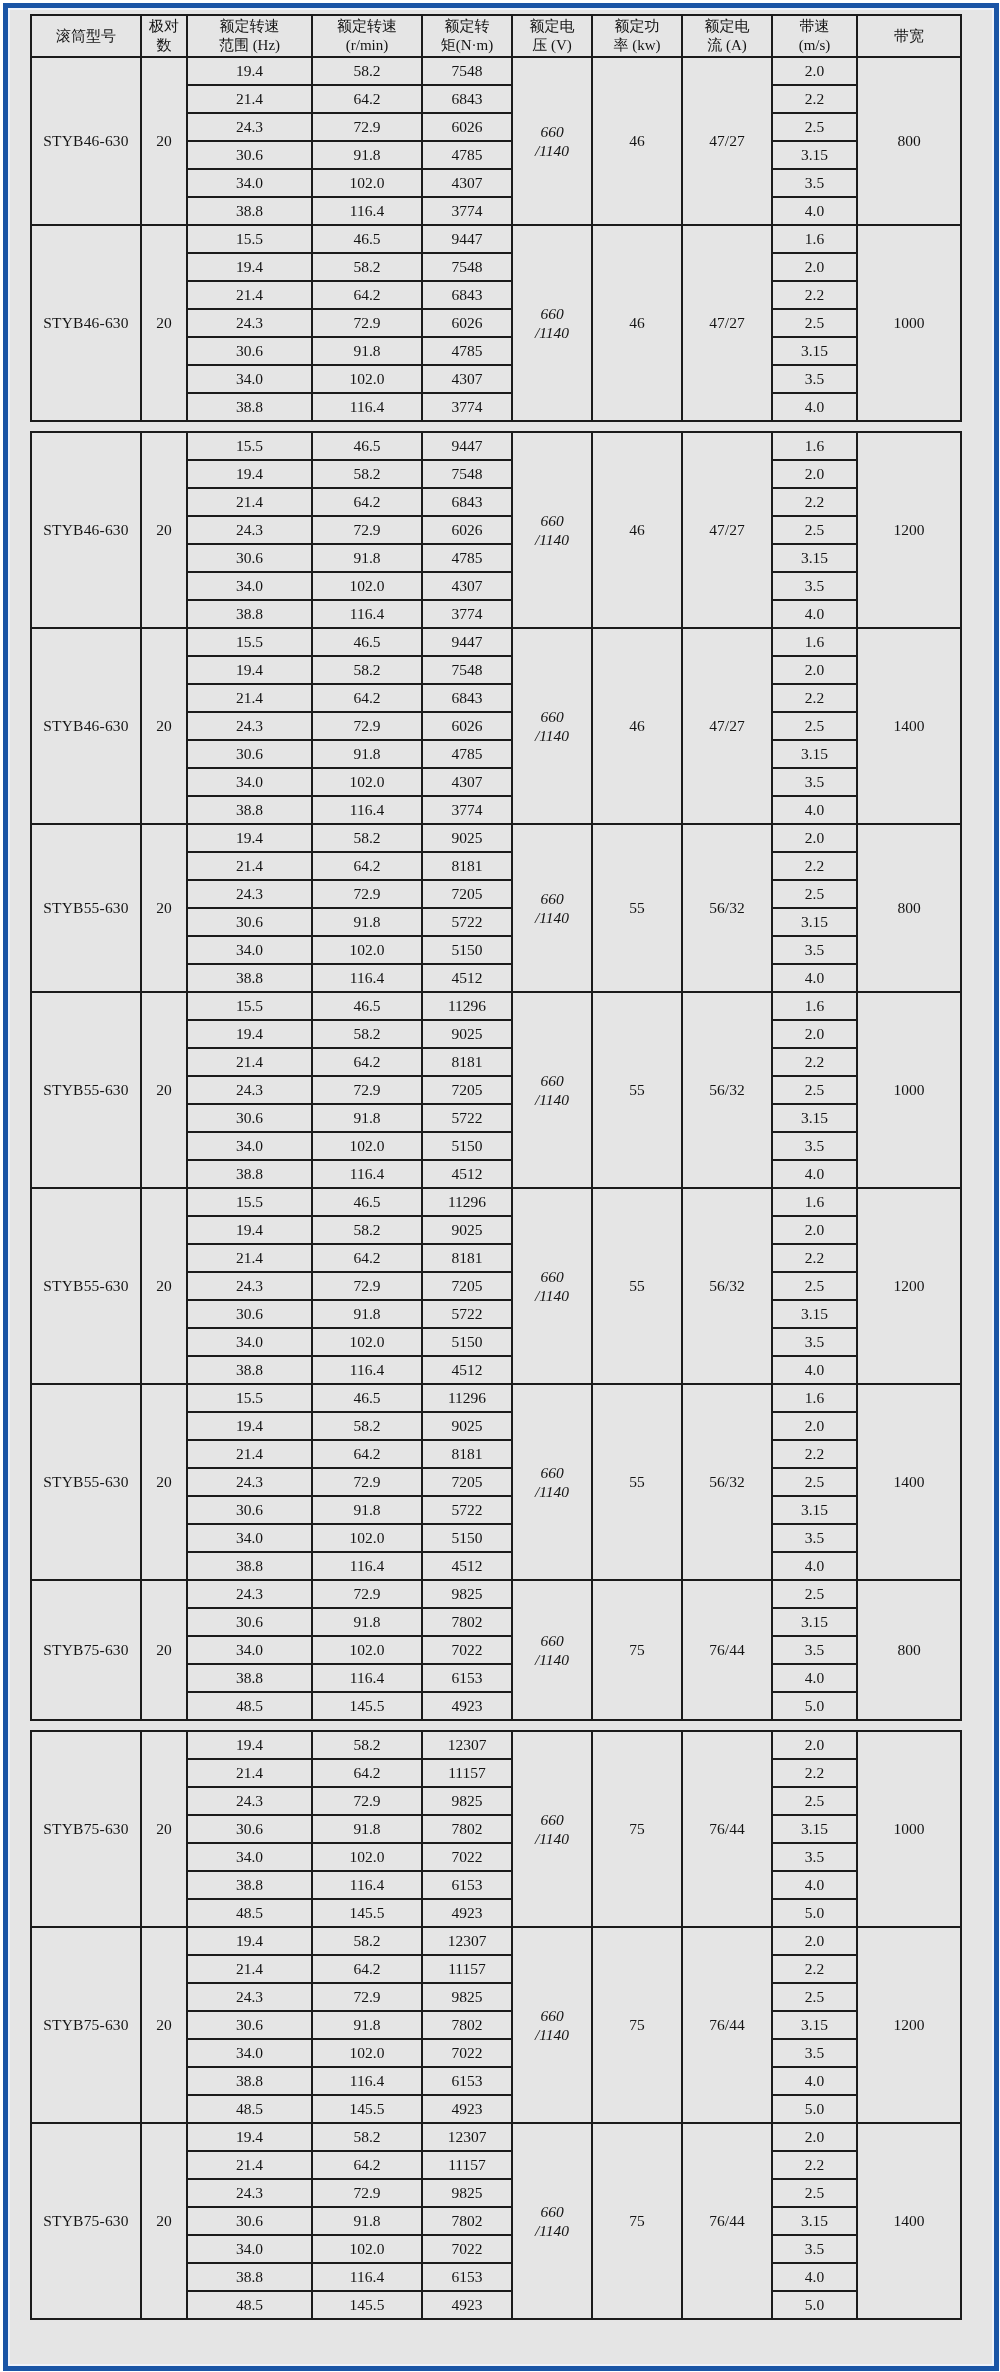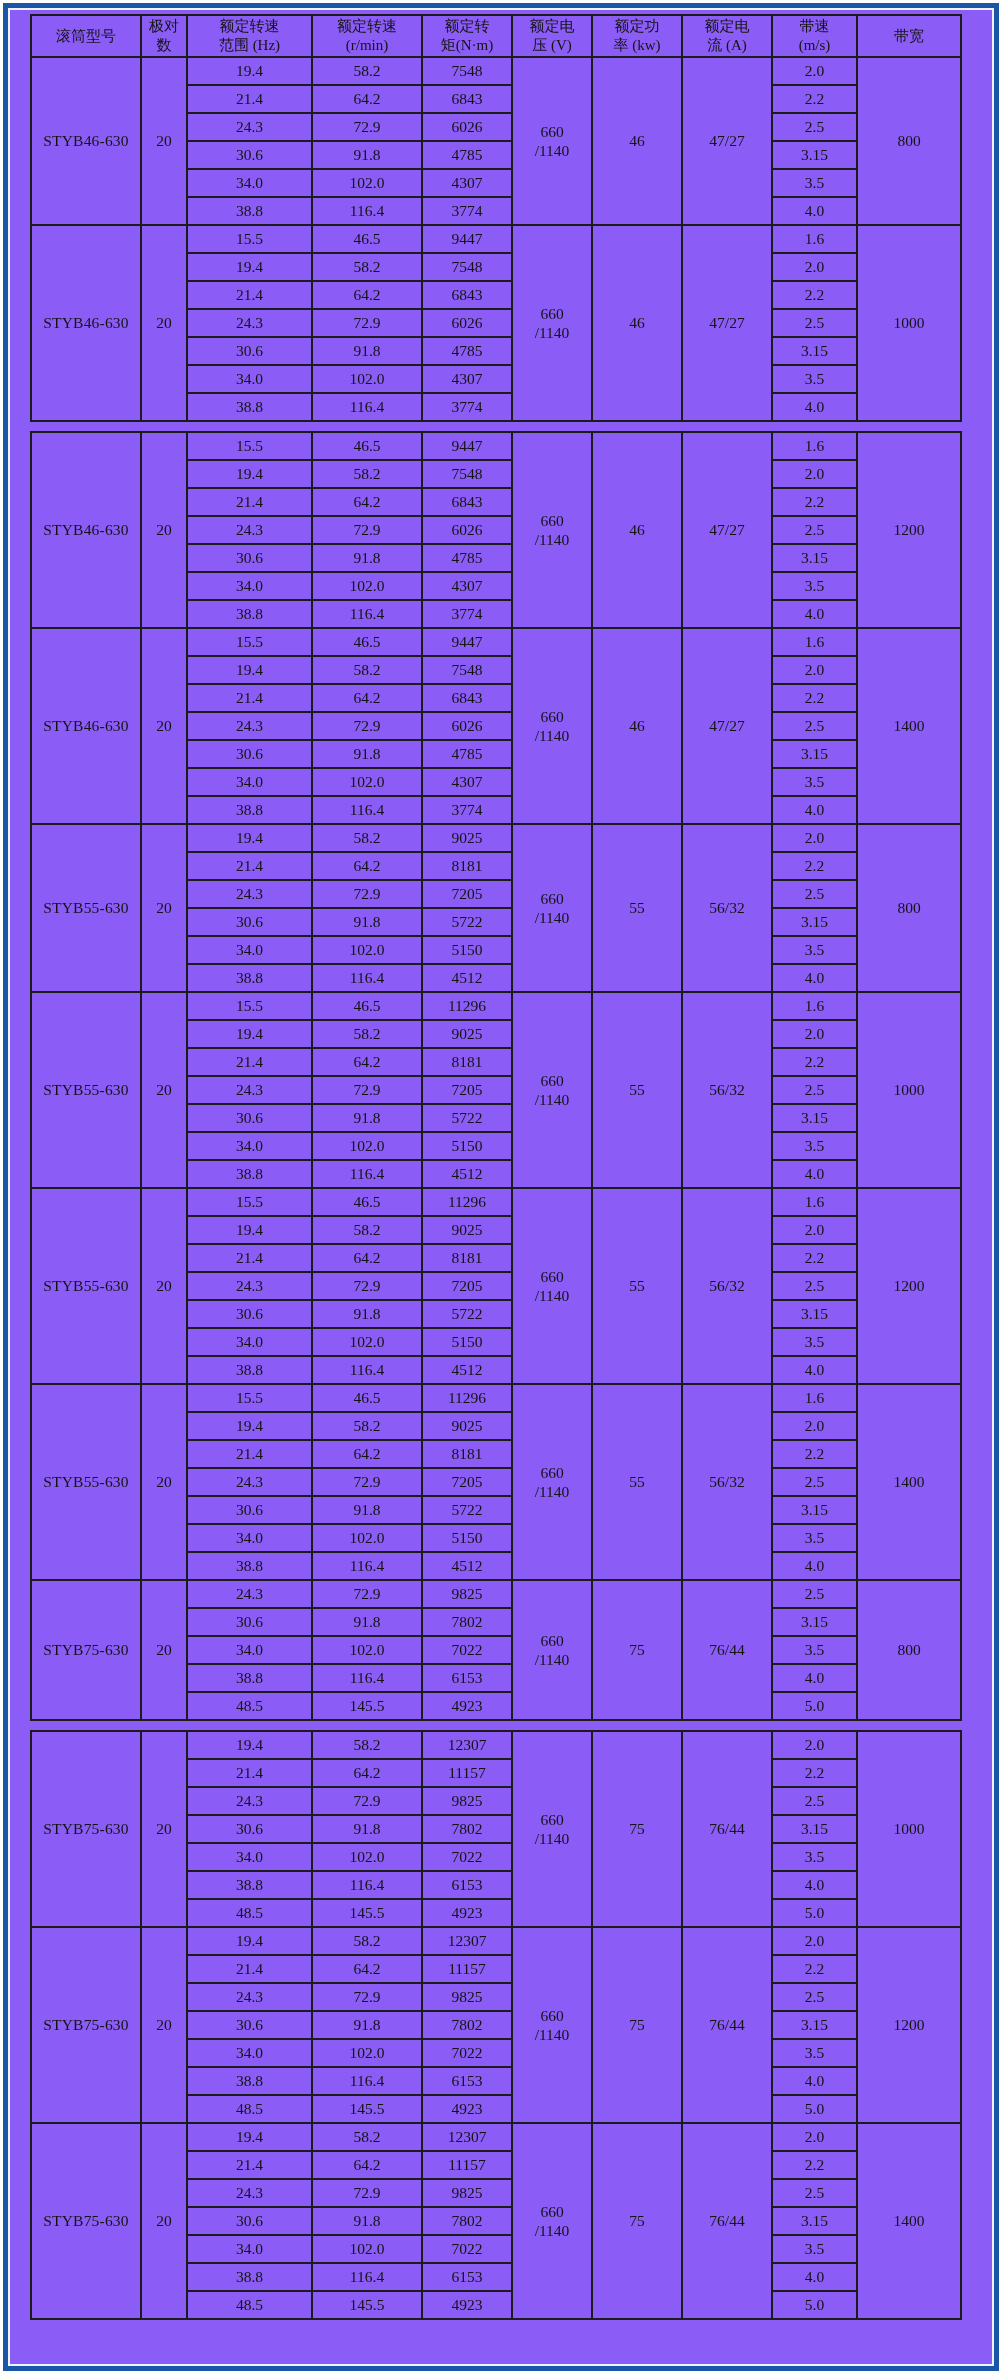--- a/index.html
+++ b/index.html
@@ -13,21 +13,21 @@
     height: 2372px;
     position: relative;
   }
   .frame {
     position: absolute;
     left: 3px;
     top: 3px;
     width: 986px;
     height: 2358px;
     border: 5px solid #1a55a6;
-    background: #8b5cf6;
+    background: #e5e5e5;
     box-shadow: inset 0 0 0 2px #eef2fa;
   }
   .content {
     padding: 6px 0 0 22px;
   }
   table.spec {
     border-collapse: collapse;
     table-layout: fixed;
     margin: 0 0 9px 0;
   }
@@ -44,21 +44,21 @@
   table.spec th {
     height: 40px;
     font-size: 15px;
     line-height: 19px;
   }
   table.spec td {
     height: 26px;
     font-size: 15.5px;
   }
   td.model-cell { font-size: 14.5px; letter-spacing: 0.2px; }
-  td.voltage-cell { font-size: 15px; line-height: 19px; }
+  td.voltage-cell { font-size: 15px; line-height: 19px; font-style: italic; }
   .hdr-line { display: block; }
 </style>
 </head>
 <body>
 
 <div class="frame">
   <div class="content">
       <table class="spec">
         <colgroup>
           <col style="width: 110px;">

